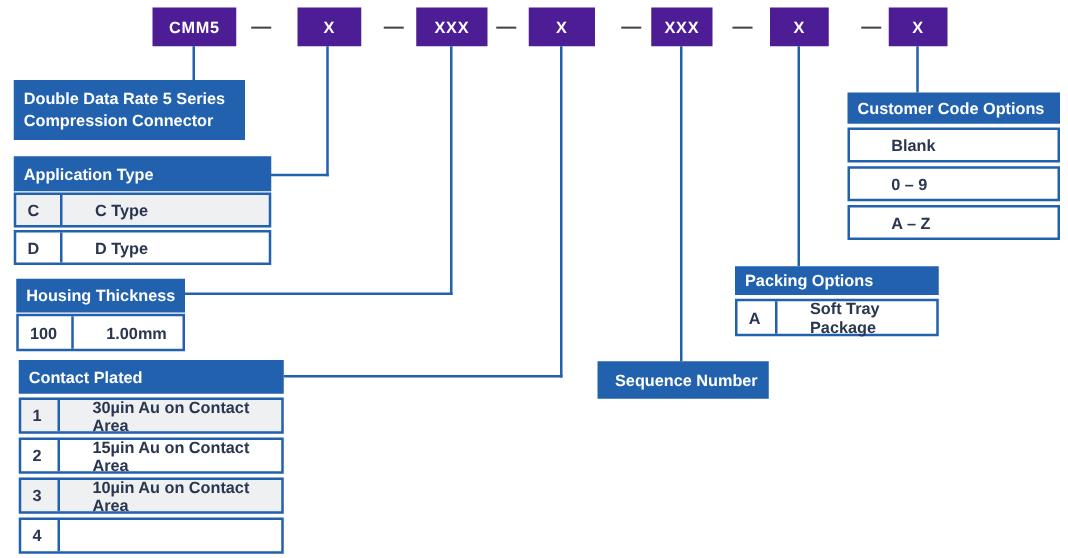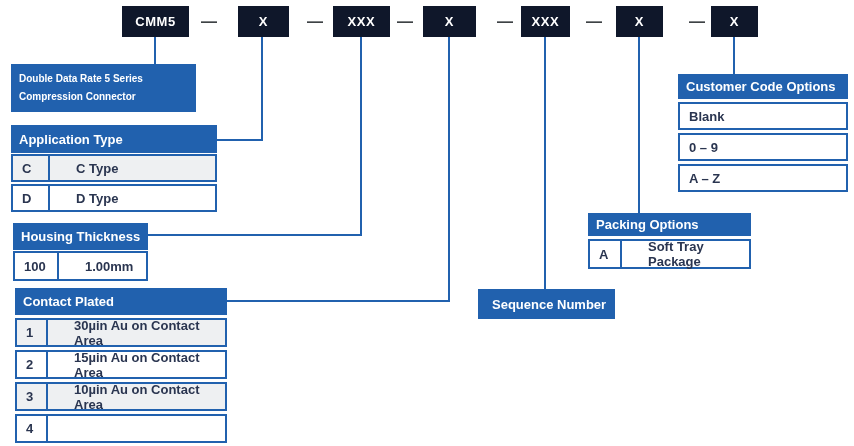--- a/index.html
+++ b/index.html
@@ -2,21 +2,21 @@
 <html><head>
 <meta charset="utf-8">
 <style>
   html,body{margin:0;padding:0;background:#ffffff;}
   #canvas{
     position:relative;width:854px;height:446px;background:#ffffff;overflow:hidden;
     font-family:"Liberation Sans","DejaVu Sans",sans-serif;
   }
   
   .pbox{
-    position:absolute;top:6px;height:31px;background:#0f172a;color:#ffffff;
+    position:absolute;top:6px;height:31px;background:#4c1d95;color:#ffffff;
     display:flex;align-items:center;justify-content:center;
     font-size:13px;font-weight:700;letter-spacing:.6px;box-sizing:border-box;
   }
   .b1{left:122px;width:67px;}
   .b2{left:238px;width:51px;}
   .b3{left:333px;width:57px;}
   .b4{left:423px;width:53px;}
   .b5{left:521px;width:49px;}
   .b6{left:616px;width:47px;}
   .b7{left:711px;width:47px;}
@@ -48,25 +48,25 @@
   .trow{
     border:2px solid #2161ae;background:#ffffff;display:flex;align-items:stretch;
     box-sizing:border-box;color:#2a3550;font-size:13px;font-weight:700;
   }
   .trow.stripe{background:#eef0f2;}
   .cell-code{
     display:flex;align-items:center;border-right:2px solid #2161ae;
     padding-left:9px;box-sizing:border-box;flex:0 0 auto;
   }
   .cell-desc{display:flex;align-items:center;padding-left:26px;flex:1 1 auto;}
-  .cell-single{display:flex;align-items:center;padding-left:9px;flex:1 1 auto;}
+  .cell-single{display:flex;align-items:center;padding-left:9px;flex:1 1 auto;margin-left:24px;}
   
   .series-note{
     position:absolute;left:11px;top:64px;width:185px;height:48px;background:#2161ae;
-    color:#ffffff;font-size:10px;font-weight:700;line-height:18px;
+    color:#ffffff;font-size:13px;font-weight:700;line-height:18px;
     display:flex;flex-direction:column;justify-content:center;padding-left:8px;
     box-sizing:border-box;
   }
   
   .t-app{left:11px;top:125px;width:206px;}
   .t-app .tbl-header{height:28px;}
   .t-app .trow{height:28px;margin-top:1px;}
   .t-app .trow + .trow{margin-top:2px;}
   .t-app .cell-code{width:37px;}
   

